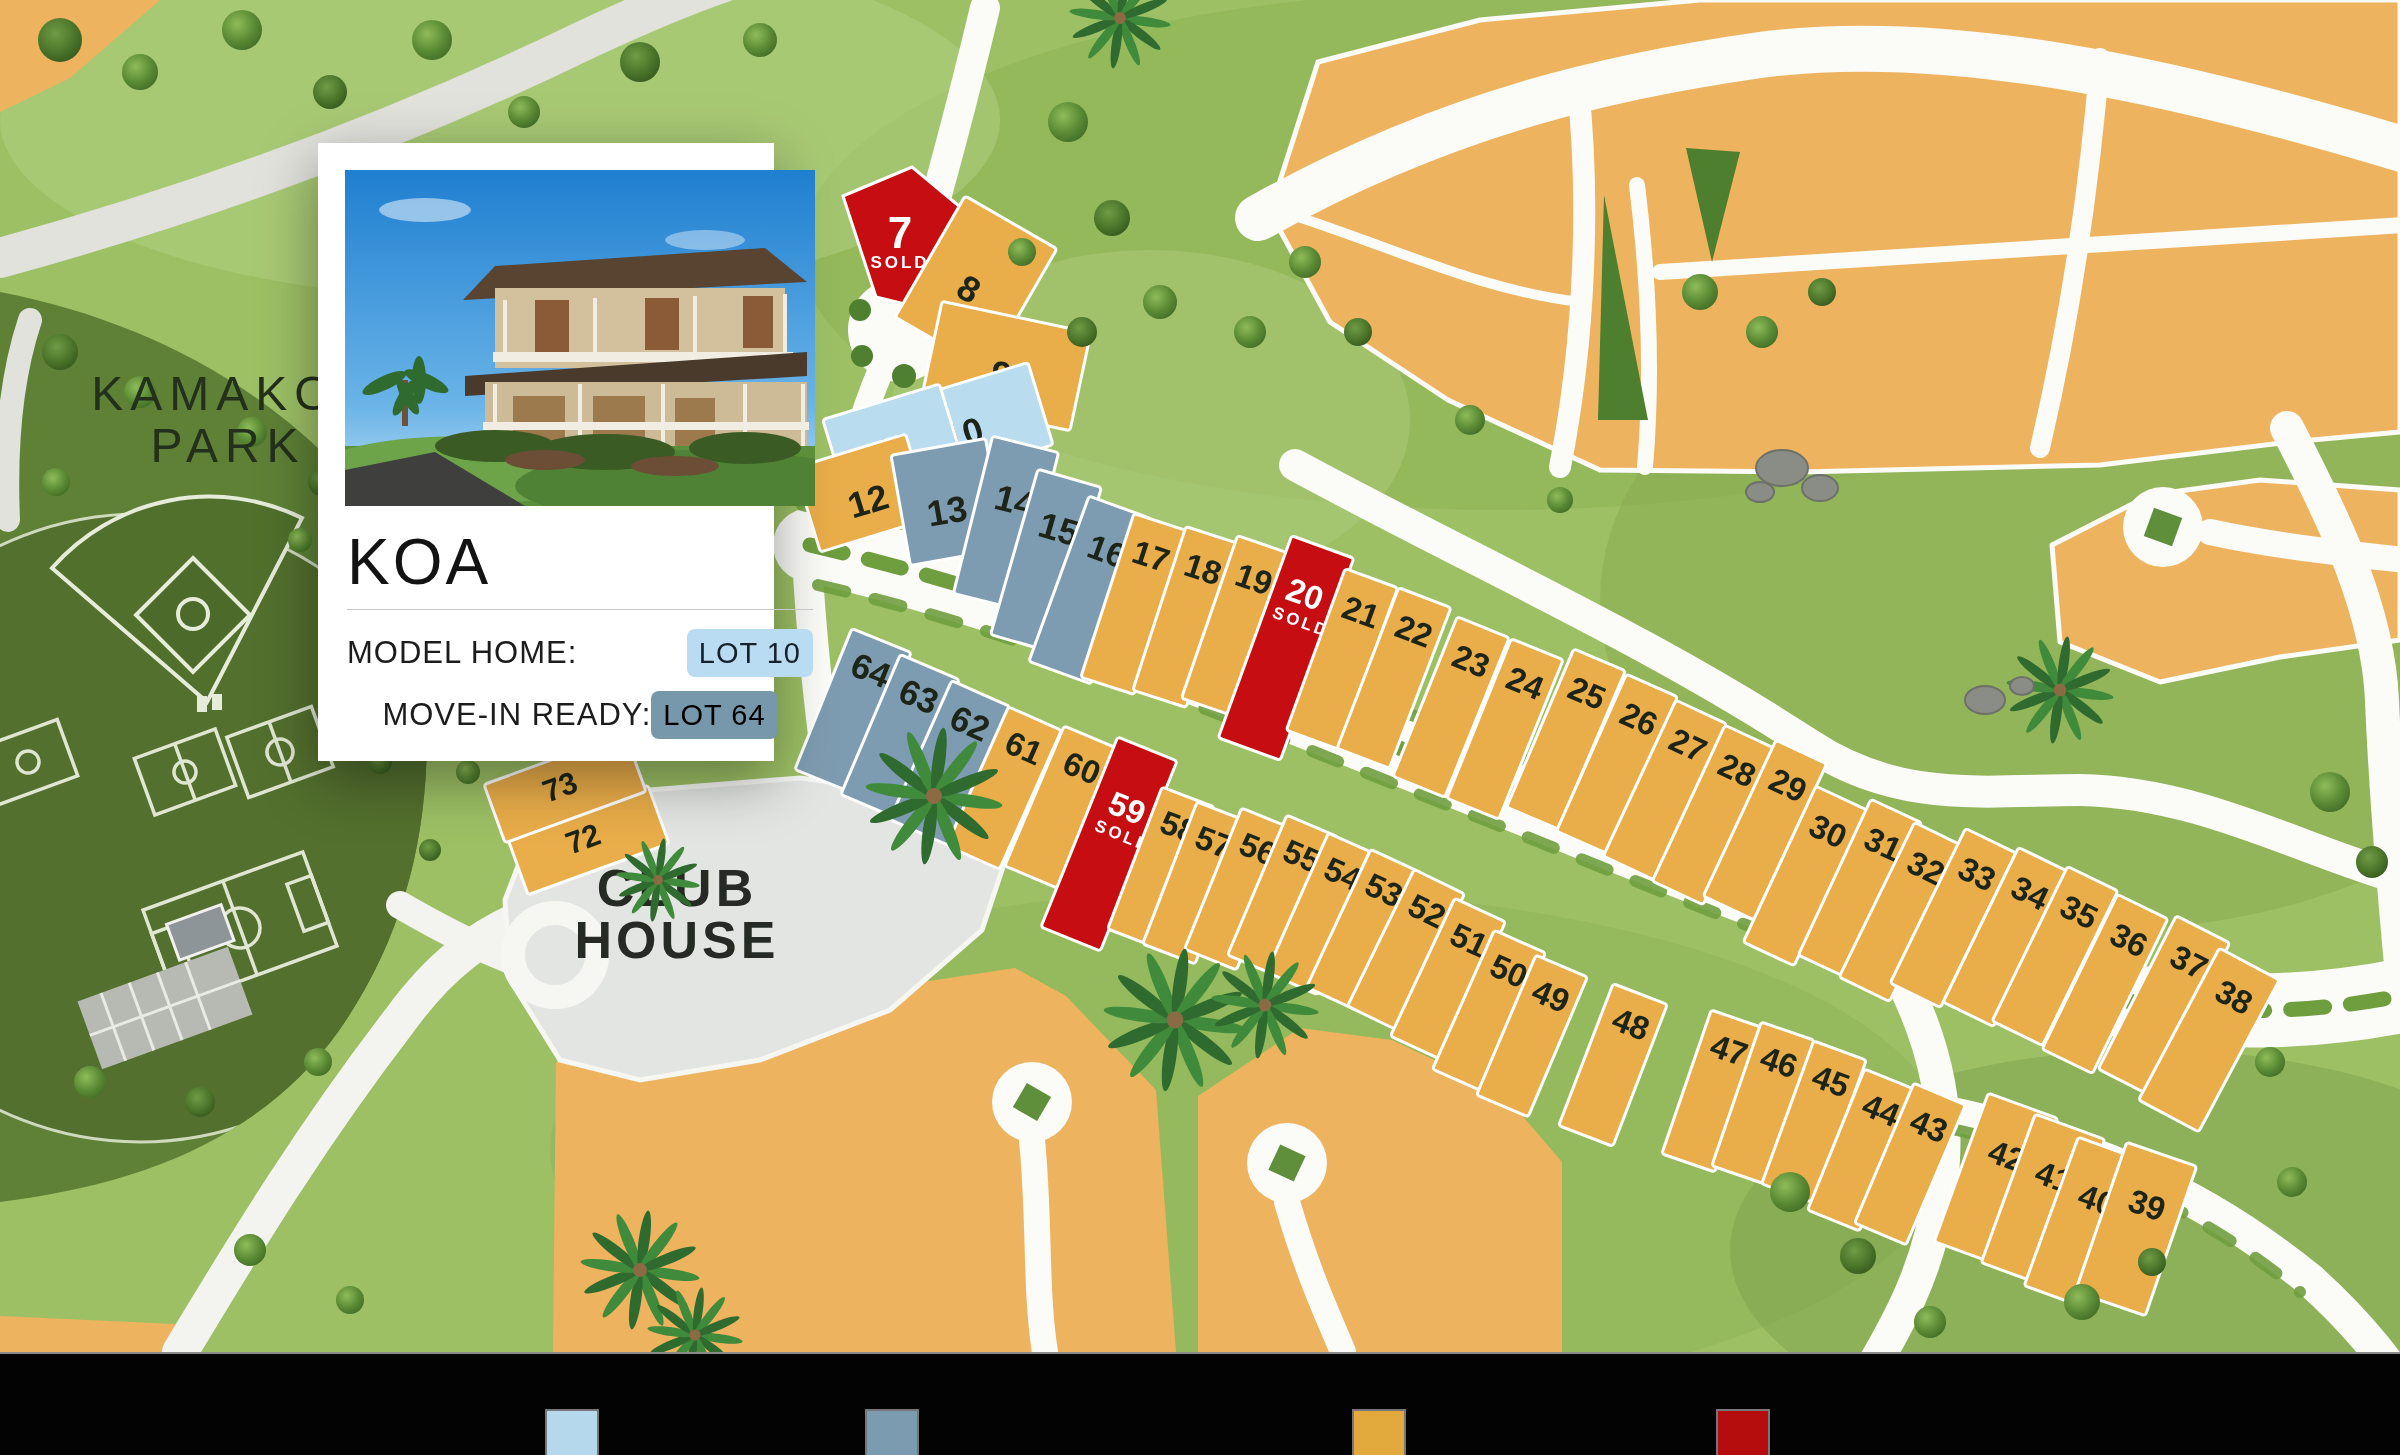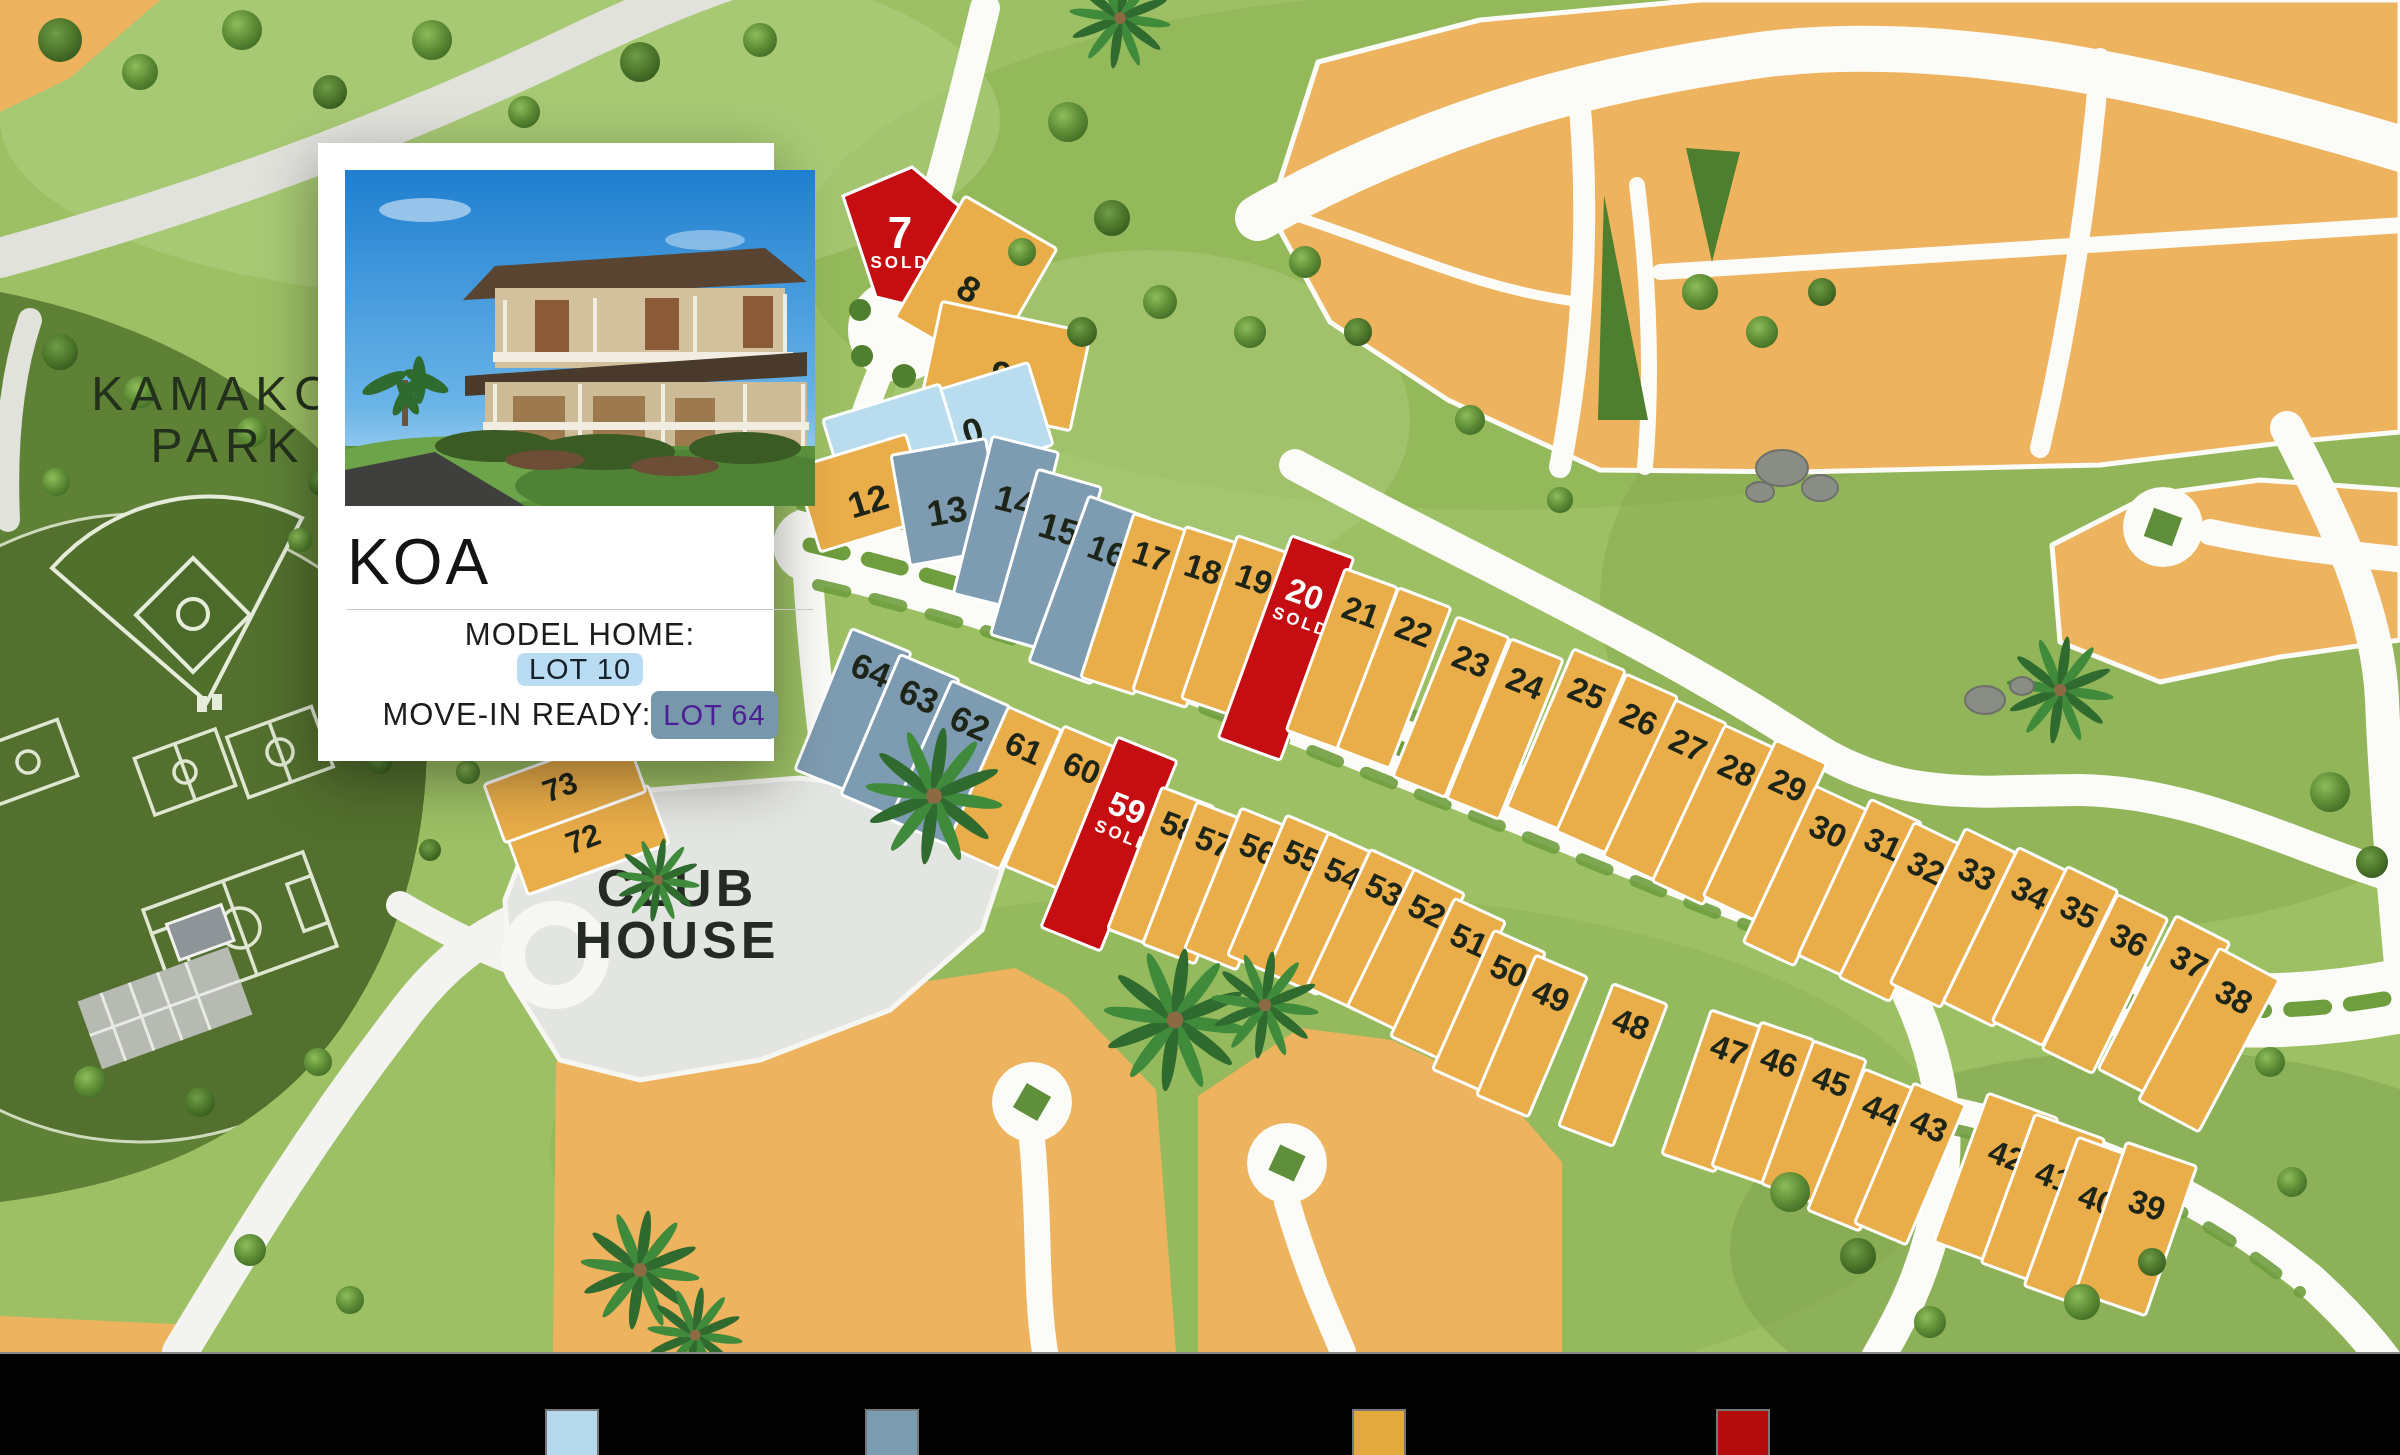--- a/index.html
+++ b/index.html
@@ -10,27 +10,27 @@
 
   
   #info-card{position:absolute;left:318px;top:143px;width:456px;height:618px;
     background:#ffffff;box-shadow:0 18px 55px rgba(0,0,0,.38);z-index:30;}
   #card-photo{position:absolute;left:27px;top:27px;width:470px;height:336px;overflow:hidden;}
   #card-title{position:absolute;left:29px;top:382px;font-size:64px;letter-spacing:3px;
     font-weight:300;color:#131313;}
   #card-divider{position:absolute;left:29px;top:466px;width:466px;height:1px;background:#c9c9c9;}
   .card-row{position:absolute;left:29px;width:466px;height:52px;display:flex;
     align-items:center;justify-content:space-between;}
-  #card-row-model{top:474px;flex-direction:column;}
+  #card-row-model{top:484px;}
   #card-row-move{top:546px;justify-content:center;}
   .card-row-label{font-size:31px;color:#1c1c1c;letter-spacing:1px;font-weight:400;}
   .lot-badge{min-width:100px;height:48px;display:flex;align-items:center;justify-content:center;
     font-size:29px;color:#16222b;letter-spacing:1px;padding:0 12px;box-sizing:border-box;border-radius:8px;}
   #badge-model{background:#b9dcf2;}
-  #badge-move{background:#7797ab;color:#4c1d95;}
+  #badge-move{background:#7797ab;color:#000000;}
 
   
   #legend-bar{position:absolute;left:0;top:1352px;width:2400px;height:103px;background:#030303;
     border-top:2px solid #8b8b8b;z-index:40;}
   .legend-swatch{position:absolute;top:55px;width:54px;height:48px;border:2px solid #777;
     border-bottom:none;box-sizing:border-box;}
 </style>
 </head>
 <body>
 

